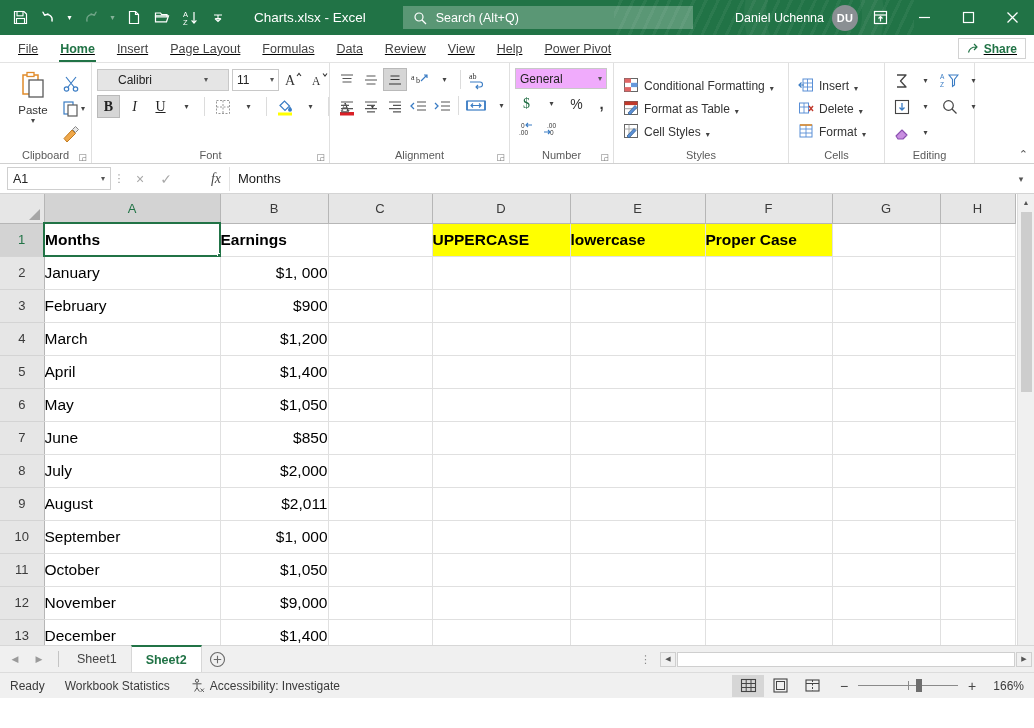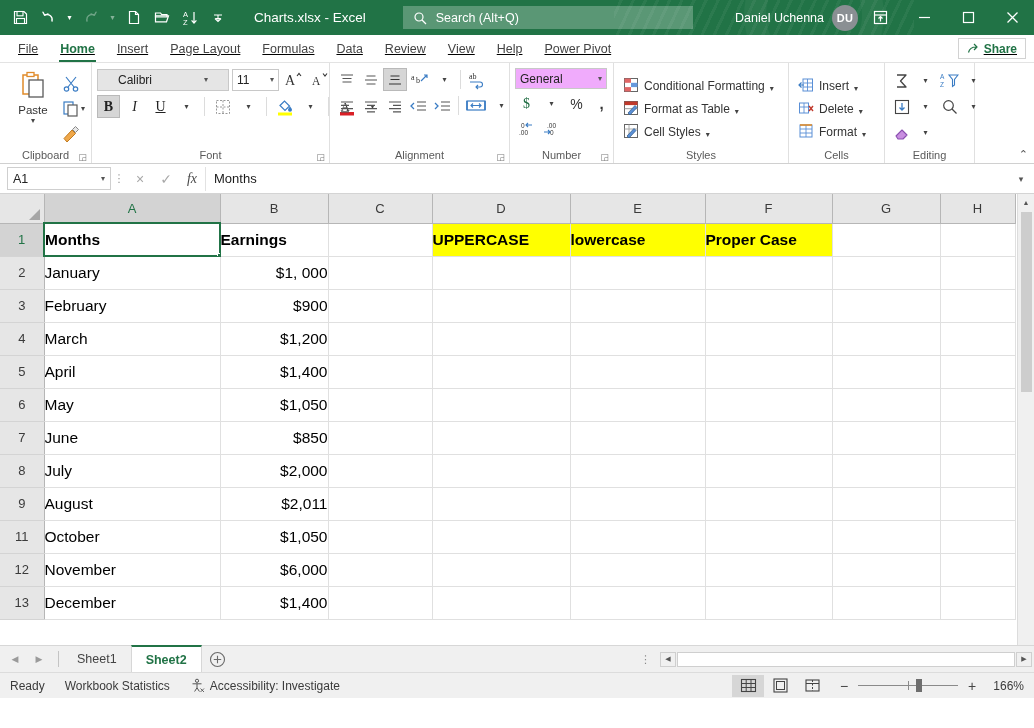--- a/index.html
+++ b/index.html
@@ -158,21 +158,21 @@
   .namebox {
     width: 104px; height: 23px; margin-left: 5px; border: 1px solid #cfcfcf;
     background: #fff; display: flex; align-items: center; padding: 0 5px;
     font-size: 12.5px; color: #222; cursor: pointer;
   }
   .fbar-dots { width: 16px; text-align: center; color: #999; font-size: 11px; cursor: pointer;}
   .fbar-btn {
     width: 26px; height: 24px; display: flex; align-items: center; justify-content: center;
     color: #a8a8a8; font-size: 14px; cursor: pointer;
   }
-  .fbar-fx { font-style: italic; font-family: "Liberation Serif", serif; color: #4a4a4a; font-size: 14px;}
+  .fbar-fx { font-style: italic; font-family: "Liberation Serif", serif; color: #4a4a4a; font-size: 14px; margin-left: 24px;}
   .fbar-input {
     flex: 1; height: 24px; display: flex; align-items: center; padding-left: 8px;
     font-size: 13px; color: #1a1a1a; border-left: 1px solid #e2e2e2; cursor: text;
   }
   .fbar-caret { width: 22px; text-align: center; color: #555; font-size: 9px; cursor: pointer;}
 
   
   .gridwrap { position: relative; height: 451px; background: #fff; display: flex; flex-direction: column;}
   .grid-scroll { display: flex; flex: 1; overflow: hidden; }
   .grid-main { flex: 1; position: relative; overflow: hidden; }
@@ -914,34 +914,45 @@
               <td class="cell"><span>August</span></td>
               <td class="cell r"><span>$2,011</span></td>
               <td class="cell"><span></span></td>
               <td class="cell"><span></span></td>
               <td class="cell"><span></span></td>
               <td class="cell"><span></span></td>
               <td class="cell"><span></span></td>
               <td class="cell"><span></span></td>
             </tr>
             <tr>
+              <th class="rhead">10</th>
+              <td class="cell"><span>September</span></td>
+              <td class="cell r"><span>$1, 000</span></td>
+              <td class="cell"><span></span></td>
+              <td class="cell"><span></span></td>
+              <td class="cell"><span></span></td>
+              <td class="cell"><span></span></td>
+              <td class="cell"><span></span></td>
+              <td class="cell"><span></span></td>
+            </tr>
+            <tr>
               <th class="rhead">11</th>
               <td class="cell"><span>October</span></td>
               <td class="cell r"><span>$1,050</span></td>
               <td class="cell"><span></span></td>
               <td class="cell"><span></span></td>
               <td class="cell"><span></span></td>
               <td class="cell"><span></span></td>
               <td class="cell"><span></span></td>
               <td class="cell"><span></span></td>
             </tr>
             <tr>
               <th class="rhead">12</th>
               <td class="cell"><span>November</span></td>
-              <td class="cell r"><span>$6,000</span></td>
+              <td class="cell r"><span>$9,000</span></td>
               <td class="cell"><span></span></td>
               <td class="cell"><span></span></td>
               <td class="cell"><span></span></td>
               <td class="cell"><span></span></td>
               <td class="cell"><span></span></td>
               <td class="cell"><span></span></td>
             </tr>
             <tr>
               <th class="rhead">13</th>
               <td class="cell"><span>December</span></td>

